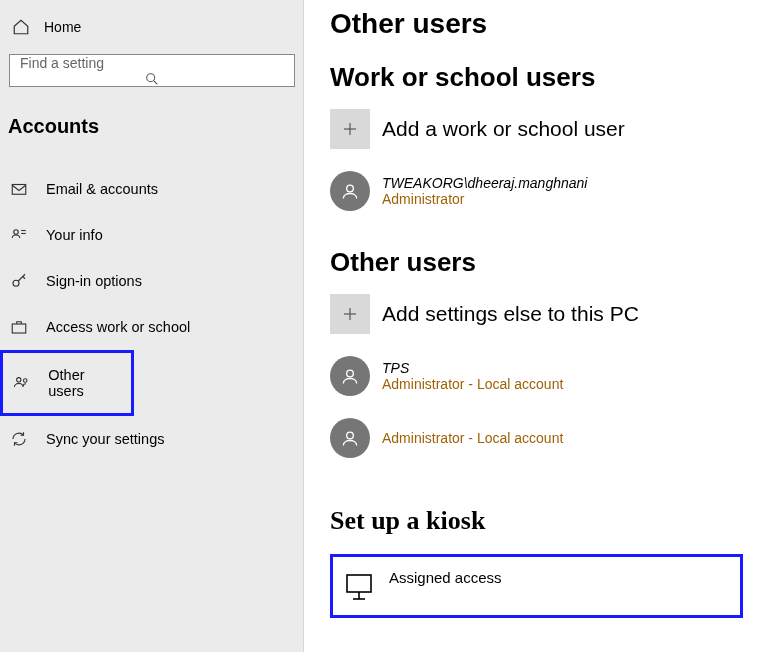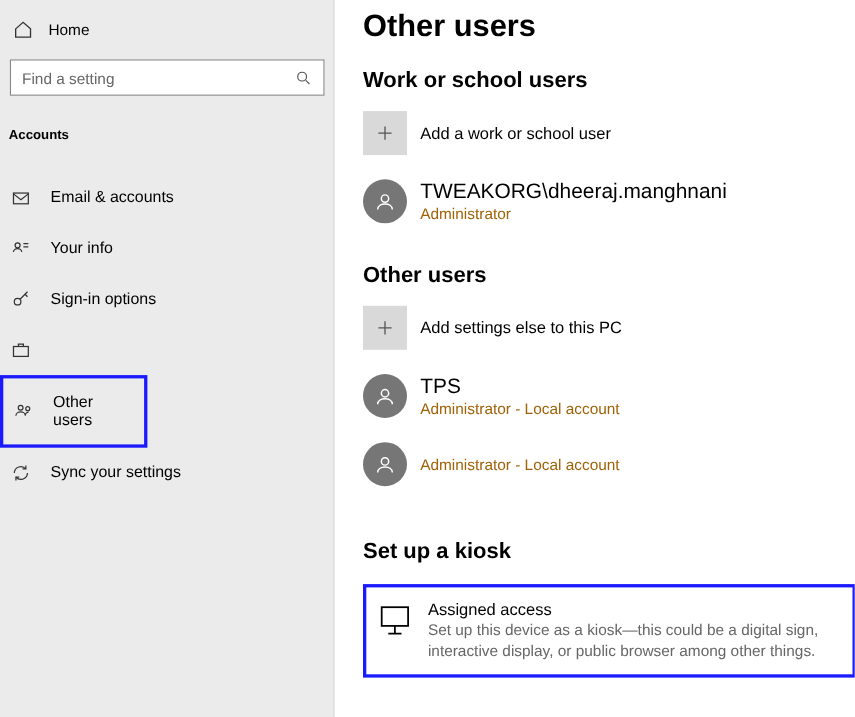--- a/index.html
+++ b/index.html
@@ -40,38 +40,39 @@
     }
     .search-box {
       margin: 10px 9px;
       border: 1px solid #888;
       background: #fff;
       height: 33px;
       display: flex;
       align-items: center;
       padding: 0 10px;
       justify-content: space-between;
+      flex-direction: column;
     }
     .search-box input {
       border: none;
       outline: none;
       font-size: 14px;
       width: 100%;
       background: transparent;
     }
     .search-box input::placeholder {
       color: #666;
     }
     .search-icon {
       width: 16px;
       height: 16px;
       flex-shrink: 0;
     }
     .section-title {
-      font-size: 12px;
+      font-size: 20px;
       font-weight: 600;
       padding: 18px 8px 12px;
     }
     .nav-list {
       margin-top: 16px;
     }
     .nav-item {
       display: flex;
       align-items: center;
       gap: 18px;
@@ -102,82 +103,84 @@
       flex: 1;
       padding: 8px 0 0 26px;
       overflow: hidden;
     }
     .page-title {
       font-size: 28px;
       font-weight: 600;
       margin-bottom: 22px;
     }
     .subsection {
-      font-size: 20px;
+      font-size: 26px;
       font-weight: 600;
       margin-bottom: 16px;
       margin-top: 6px;
     }
     .subsection.kiosk {
       margin-top: 48px;
       margin-bottom: 18px;
+      font-family: Liberation Serif, serif;
     }
     .add-row {
       display: flex;
       align-items: center;
       gap: 12px;
       margin-bottom: 22px;
       cursor: pointer;
     }
     .plus-box {
       width: 40px;
       height: 40px;
       background: #d9d9d9;
       display: flex;
       align-items: center;
       justify-content: center;
     }
     .plus-box svg { width: 18px; height: 18px; }
     .add-text {
-      font-size: 15px;
+      font-size: 21px;
     }
     .user-row {
       display: flex;
       align-items: center;
       gap: 12px;
       margin-bottom: 22px;
       cursor: pointer;
     }
     .avatar {
       width: 40px;
       height: 40px;
       border-radius: 50%;
       background: #767676;
       display: flex;
       align-items: center;
       justify-content: center;
     }
     .avatar svg { width: 20px; height: 20px; }
     .user-text .uname {
-      font-size: 19px;
+      font-size: 14px;
       color: #000;
+      font-style: italic;
     }
     .user-text .urole {
       font-size: 14px;
       color: #a16207;
     }
     .other-users-sub {
       margin-top: 36px;
     }
     .kiosk-box {
       border: 3px solid #1a1aff;
       padding: 12px 10px 12px 10px;
       display: flex;
       gap: 14px;
-      width: 448px;
+      width: 413px;
     }
     .kiosk-icon {
       width: 32px;
       height: 32px;
       flex-shrink: 0;
       margin-top: 2px;
     }
     .kiosk-text .ktitle {
       font-size: 15px;
       color: #000;
@@ -247,20 +250,21 @@
       <span>Sign-in options</span>
     </div>
 
     <div class="nav-item">
       <span class="icon">
         <svg viewBox="0 0 24 24" fill="none" stroke="#333" stroke-width="1.5">
             <rect x="3" y="8" width="18" height="12"></rect>
             <path d="M9 8 V5 H15 V8"></path>
           </svg>
       </span>
+      <span>Access work or school</span>
     </div>
 
     <div class="nav-item highlighted">
       <span class="icon">
         <svg viewBox="0 0 24 24" fill="none" stroke="#333" stroke-width="1.5">
             <circle cx="8" cy="8" r="3"></circle>
             <path d="M2 18c0-3 3-5 6-5s6 2 6 5"></path>
             <circle cx="17" cy="9" r="2.5"></circle>
             <path d="M14 17c0-2 2-3.5 4-3.5"></path>
           </svg>
@@ -354,17 +358,16 @@
   <div class="kiosk-box">
     <div class="kiosk-icon">
       <svg viewBox="0 0 32 32" fill="none" stroke="#000" stroke-width="1.6">
           <rect x="4" y="4" width="24" height="17"></rect>
           <line x1="16" y1="21" x2="16" y2="28"></line>
           <line x1="10" y1="28" x2="22" y2="28"></line>
         </svg>
     </div>
     <div class="kiosk-text">
       <div class="ktitle">Assigned access</div>
-      <div class="kdesc">Set up this device as a kiosk—this could be a digital sign, interactive display, or public browser among other things.</div>
     </div>
   </div>
 
 </div>
 
 </body></html>

